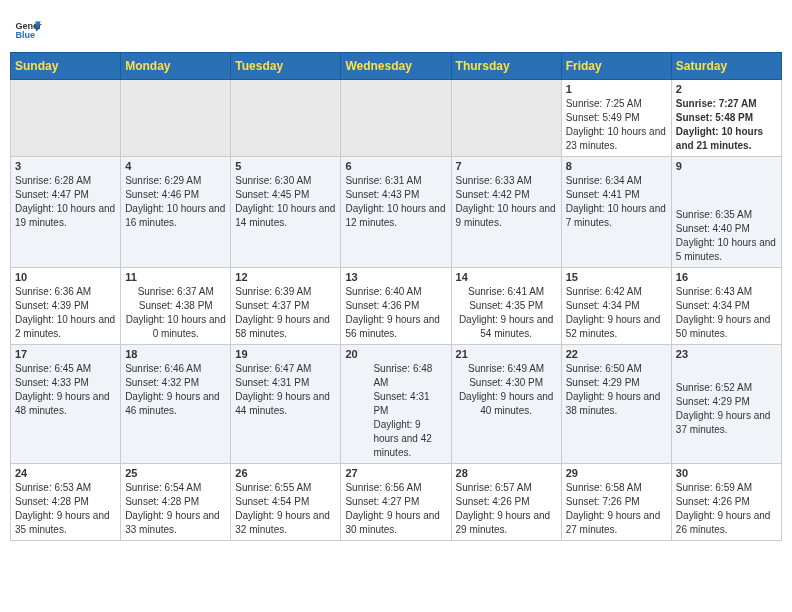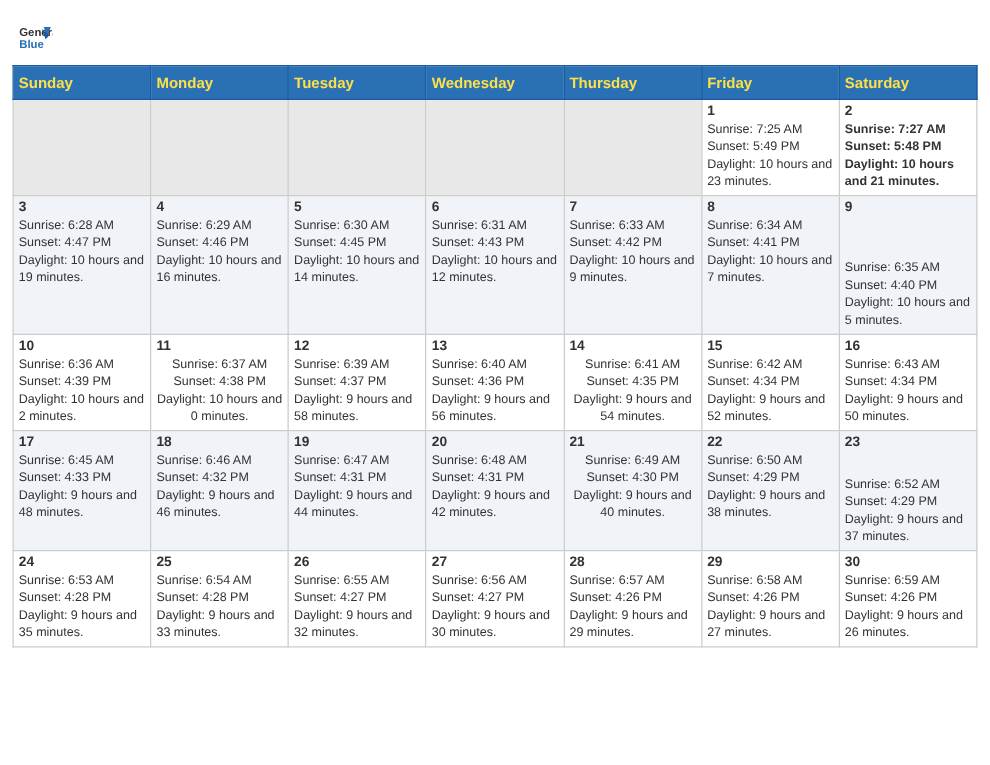--- a/index.html
+++ b/index.html
@@ -233,21 +233,21 @@
 Daylight: 9 hours and 46 minutes.</div>
         </td>
         <td>
           <span class="day-number">19</span>
           <div class="day-info" style="white-space: pre-line;">Sunrise: 6:47 AM
 Sunset: 4:31 PM
 Daylight: 9 hours and 44 minutes.</div>
         </td>
         <td>
           <span class="day-number">20</span>
-          <div class="day-info" style="white-space: pre-line;">Sunrise: 6:48 AM
+          <div class="day-info" style="white-space: pre-line; margin-left: 28px;">Sunrise: 6:48 AM
 Sunset: 4:31 PM
 Daylight: 9 hours and 42 minutes.</div>
         </td>
         <td>
           <span class="day-number">21</span>
           <div class="day-info" style="white-space: pre-line; text-align: center;">Sunrise: 6:49 AM
 Sunset: 4:30 PM
 Daylight: 9 hours and 40 minutes.</div>
         </td>
         <td>
@@ -272,39 +272,39 @@
         </td>
         <td>
           <span class="day-number">25</span>
           <div class="day-info" style="white-space: pre-line;">Sunrise: 6:54 AM
 Sunset: 4:28 PM
 Daylight: 9 hours and 33 minutes.</div>
         </td>
         <td>
           <span class="day-number">26</span>
           <div class="day-info" style="white-space: pre-line;">Sunrise: 6:55 AM
-Sunset: 4:27 PM
+Sunset: 4:54 PM
 Daylight: 9 hours and 32 minutes.</div>
         </td>
         <td>
           <span class="day-number">27</span>
           <div class="day-info" style="white-space: pre-line;">Sunrise: 6:56 AM
 Sunset: 4:27 PM
 Daylight: 9 hours and 30 minutes.</div>
         </td>
         <td>
           <span class="day-number">28</span>
           <div class="day-info" style="white-space: pre-line;">Sunrise: 6:57 AM
 Sunset: 4:26 PM
 Daylight: 9 hours and 29 minutes.</div>
         </td>
         <td>
           <span class="day-number">29</span>
           <div class="day-info" style="white-space: pre-line;">Sunrise: 6:58 AM
-Sunset: 4:26 PM
+Sunset: 7:26 PM
 Daylight: 9 hours and 27 minutes.</div>
         </td>
         <td>
           <span class="day-number">30</span>
           <div class="day-info" style="white-space: pre-line;">Sunrise: 6:59 AM
 Sunset: 4:26 PM
 Daylight: 9 hours and 26 minutes.</div>
         </td>
       </tr>
     </tbody>

